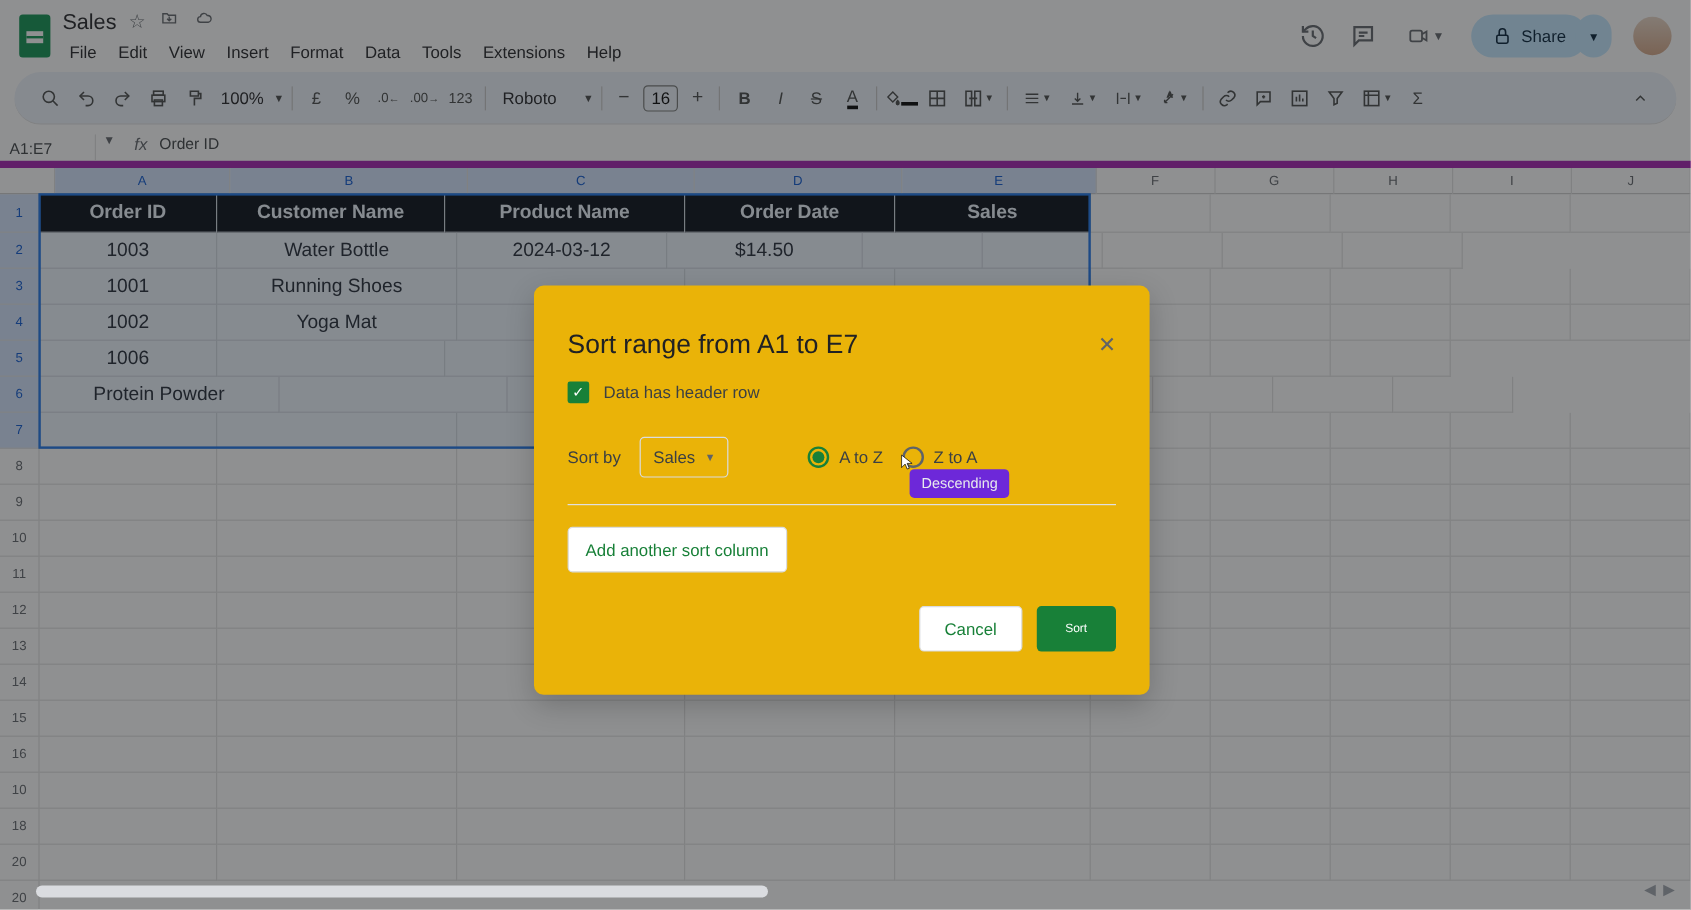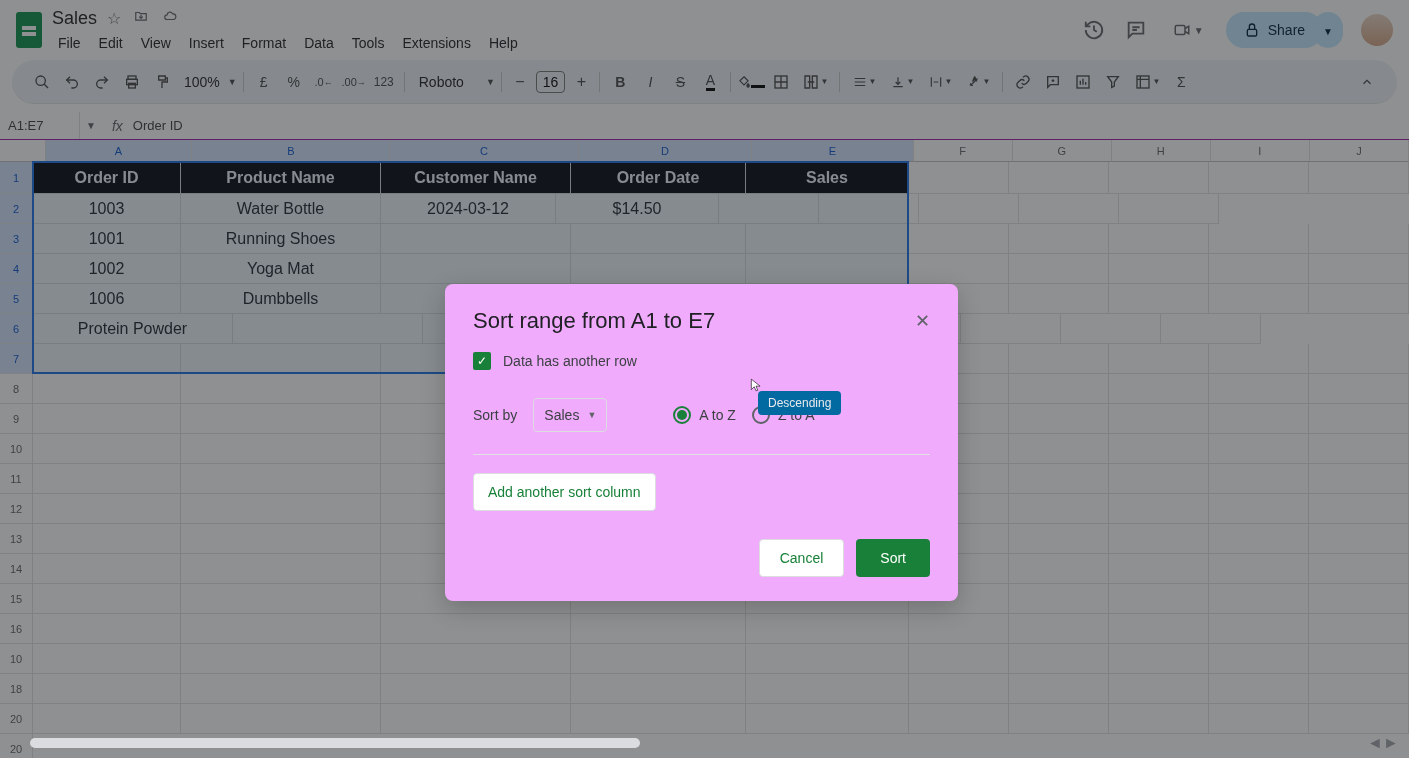--- a/index.html
+++ b/index.html
@@ -26,21 +26,21 @@
 .toolbar { display: flex; align-items: center; padding: 6px 16px; gap: 2px; border-bottom: 1px solid #e0e0e0; height: 44px; background: #edf2fa; border-radius: 24px; margin: 0 12px 8px; }
 .tb-icon { width: 28px; height: 28px; display: flex; align-items: center; justify-content: center; color: #444746; font-size: 14px; border-radius: 4px; }
 .tb-sep { width: 1px; height: 20px; background: #c7c7c7; margin: 0 4px; }
 .zoom { font-size: 14px; color: #202124; padding: 0 6px; text-align: right; }
 .font-name { font-size: 14px; color: #202124; padding: 0 20px 0 8px; }
 .font-size-box { display: flex; align-items: center; gap: 4px; }
 .font-size { border: 1px solid #747775; border-radius: 4px; padding: 2px 6px; font-size: 14px; min-width: 28px; text-align: center; }
 .size-btn { width: 24px; height: 24px; display: flex; align-items: center; justify-content: center; color: #444746;}
 
 
-.formula-row { display: flex; align-items: center; height: 28px; border-bottom: 1px solid #a21caf; }
+.formula-row { display: flex; align-items: flex-start; height: 28px; border-bottom: 6px solid #a21caf; }
 .namebox { width: 80px; padding: 0 8px; font-size: 13px; color: #3c4043; border-right: 1px solid #e0e0e0; height: 100%; display: flex; align-items: center; }
 .namebox-arrow { color: #5f6368; font-size: 10px; padding: 0 6px; }
 .fx { font-style: italic; color: #5f6368; padding: 0 10px; font-size: 14px; }
 .formula-input { font-size: 13px; color: #3c4043; }
 
 
 .grid-container { position: relative; }
 .col-headers { display: flex; height: 22px; background: #fff; }
 .row-num-spacer { width: 46px; border-right: 1px solid #e1e1e1; border-bottom: 1px solid #c0c0c0; }
 .col-h { border-right: 1px solid #e1e1e1; border-bottom: 1px solid #c0c0c0; text-align: center; font-size: 11px; color: #5f6368; line-height: 22px; }
@@ -55,41 +55,41 @@
 .row-n.first { height: 32px; line-height: 32px; }
 
 .cells { position: relative; }
 .data-row { display: flex; }
 .cell { border-right: 1px solid #e1e1e1; border-bottom: 1px solid #e1e1e1; height: 30px; display: flex; align-items: center; justify-content: center; font-size: 16px; color: #202124; }
 .header-cell { background: #000; color: #fff; font-weight: bold; height: 32px; }
 .sel-overlay { position: absolute; border: 2px solid #1a73e8; background: rgba(26,115,232,0.08); pointer-events: none; }
 
 
 .scrim { position: absolute; inset: 0; background: rgba(32,33,36,0.5); }
-.modal { position: absolute; left: 445px; top: 238px; width: 513px; background: #f0abfc; border-radius: 8px; padding: 24px 28px; box-shadow: 0 8px 24px rgba(0,0,0,0.2); margin-top: 46px; }
+.modal { position: absolute; left: 445px; top: 238px; width: 513px; background: #eab308; border-radius: 8px; padding: 36px 28px; box-shadow: 0 8px 24px rgba(0,0,0,0.2); }
 .modal-title-row { display: flex; justify-content: space-between; align-items: center; margin-bottom: 18px; }
 .modal-title { font-size: 22px; color: #202124; font-family: 'Google Sans', Arial, sans-serif; }
 .close-x { color: #5f6368; font-size: 18px; cursor: pointer; }
 .checkbox-row { display: flex; align-items: center; gap: 12px; margin-bottom: 28px; }
 .checkbox { width: 18px; height: 18px; background: #188038; border-radius: 2px; display: flex; align-items: center; justify-content: center; color: #fff; font-size: 12px; }
 .checkbox-label { font-size: 14px; color: #3c4043; }
 .sort-row { display: flex; align-items: center; gap: 16px; padding-bottom: 22px; border-bottom: 1px solid #e0e0e0; margin-bottom: 18px; }
 .sortby-label { font-size: 14px; color: #3c4043; }
 .sortby-select { border: 1px solid #dadce0; border-radius: 4px; padding: 8px 10px; font-size: 14px; color: #3c4043; display: flex; align-items: center; gap: 8px; }
 .radio-opt { display: flex; align-items: center; gap: 8px; }
 .radio { width: 18px; height: 18px; border-radius: 50%; border: 2px solid #5f6368; position: relative; }
 .radio.checked { border-color: #188038; }
 .radio.checked::after { content: ''; position: absolute; width: 10px; height: 10px; background: #188038; border-radius: 50%; top: 2px; left: 2px; }
 .radio-label { font-size: 14px; color: #3c4043; }
 .add-sort-btn { border: 1px solid #dadce0; border-radius: 4px; padding: 10px 14px; font-size: 14px; color: #188038; background: #fff; display: inline-block; margin-bottom: 28px; }
 .modal-actions { display: flex; justify-content: flex-end; gap: 12px; }
 .btn-cancel { border: 1px solid #dadce0; border-radius: 4px; padding: 10px 20px; font-size: 14px; color: #188038; background: #fff; }
-.btn-sort { border: none; border-radius: 4px; padding: 10px 24px; font-size: 14px; color: #fff; background: #188038; }
-
-.tooltip { position: absolute; background: #0369a1; color: #e8eaed; font-size: 12px; padding: 5px 10px; border-radius: 4px; left: 758px; top: 391px; z-index: 100; }
+.btn-sort { border: none; border-radius: 4px; padding: 10px 24px; font-size: 10px; color: #fff; background: #188038; }
+
+.tooltip { position: absolute; background: #6d28d9; color: #e8eaed; font-size: 12px; padding: 5px 10px; border-radius: 4px; left: 758px; top: 391px; z-index: 100; }
 .cursor { position: absolute; left: 749px; top: 376px; z-index: 99; font-size: 16px; }
 
 .hscroll { position: absolute; bottom: 10px; left: 30px; width: 610px; height: 10px; background: #dadce0; border-radius: 5px; }
 .vscroll-btn { position: absolute; bottom: 10px; right: 12px; width: 14px; height: 14px; color: #5f6368; }
 .hscroll-btn-l { position: absolute; bottom: 10px; right: 28px; width: 14px; height: 14px; color: #5f6368; }
 
 svg { display: block; }
 </style>
 </head>
 <body>
@@ -351,22 +351,22 @@
         <div class="row-n">16</div>
         <div class="row-n">10</div>
         <div class="row-n">18</div>
         <div class="row-n">20</div>
         <div class="row-n">20</div>
       </div>
     <div class="cells" id="cells">
       <div class="sel-overlay" style="left:-1px;top:-1px;width:877px;height:213px"></div>
     <div class="data-row">
           <div class="cell header-cell w-a">Order ID</div>
+          <div class="cell header-cell w-c">Customer Name</div>
           <div class="cell header-cell w-b">Product Name</div>
-          <div class="cell header-cell w-c">Customer Name</div>
           <div class="cell header-cell w-d">Order Date</div>
           <div class="cell header-cell w-e">Sales</div>
           <div class="cell header-cell w-o" style="background: rgb(255, 255, 255); height: 32px;"></div>
           <div class="cell header-cell w-o" style="background: rgb(255, 255, 255); height: 32px;"></div>
           <div class="cell header-cell w-o" style="background: rgb(255, 255, 255); height: 32px;"></div>
           <div class="cell header-cell w-o" style="background: rgb(255, 255, 255); height: 32px;"></div>
           <div class="cell header-cell w-o" style="background: rgb(255, 255, 255); height: 32px;"></div>
         </div>
         <div class="data-row">
           <div class="cell w-a">1003</div>
@@ -398,21 +398,20 @@
           <div class="cell w-d"></div>
           <div class="cell w-e"></div>
           <div class="cell w-o"></div>
           <div class="cell w-o"></div>
           <div class="cell w-o"></div>
           <div class="cell w-o"></div>
           <div class="cell w-o"></div>
         </div>
         <div class="data-row">
           <div class="cell w-a">1006</div>
-          <div class="cell w-b">Dumbbells</div>
           <div class="cell w-c"></div>
           <div class="cell w-d"></div>
           <div class="cell w-e"></div>
           <div class="cell w-o"></div>
           <div class="cell w-o"></div>
           <div class="cell w-o"></div>
           <div class="cell w-o"></div>
           <div class="cell w-o"></div>
         </div>
         <div class="data-row">
@@ -587,21 +586,21 @@
 </div>
 
 <div class="scrim"></div>
 <div class="modal">
   <div class="modal-title-row">
     <span class="modal-title">Sort range from A1 to E7</span>
     <span class="close-x">✕</span>
   </div>
   <div class="checkbox-row">
     <div class="checkbox">✓</div>
-    <span class="checkbox-label">Data has another row</span>
+    <span class="checkbox-label">Data has header row</span>
   </div>
   <div class="sort-row">
     <span class="sortby-label">Sort by</span>
     <div class="sortby-select">
       <span>Sales</span>
       <span style="font-size:9px;color:#5f6368">▼</span>
     </div>
     <div class="radio-opt" style="margin-left:50px">
       <div class="radio checked"></div>
       <span class="radio-label">A to Z</span>

